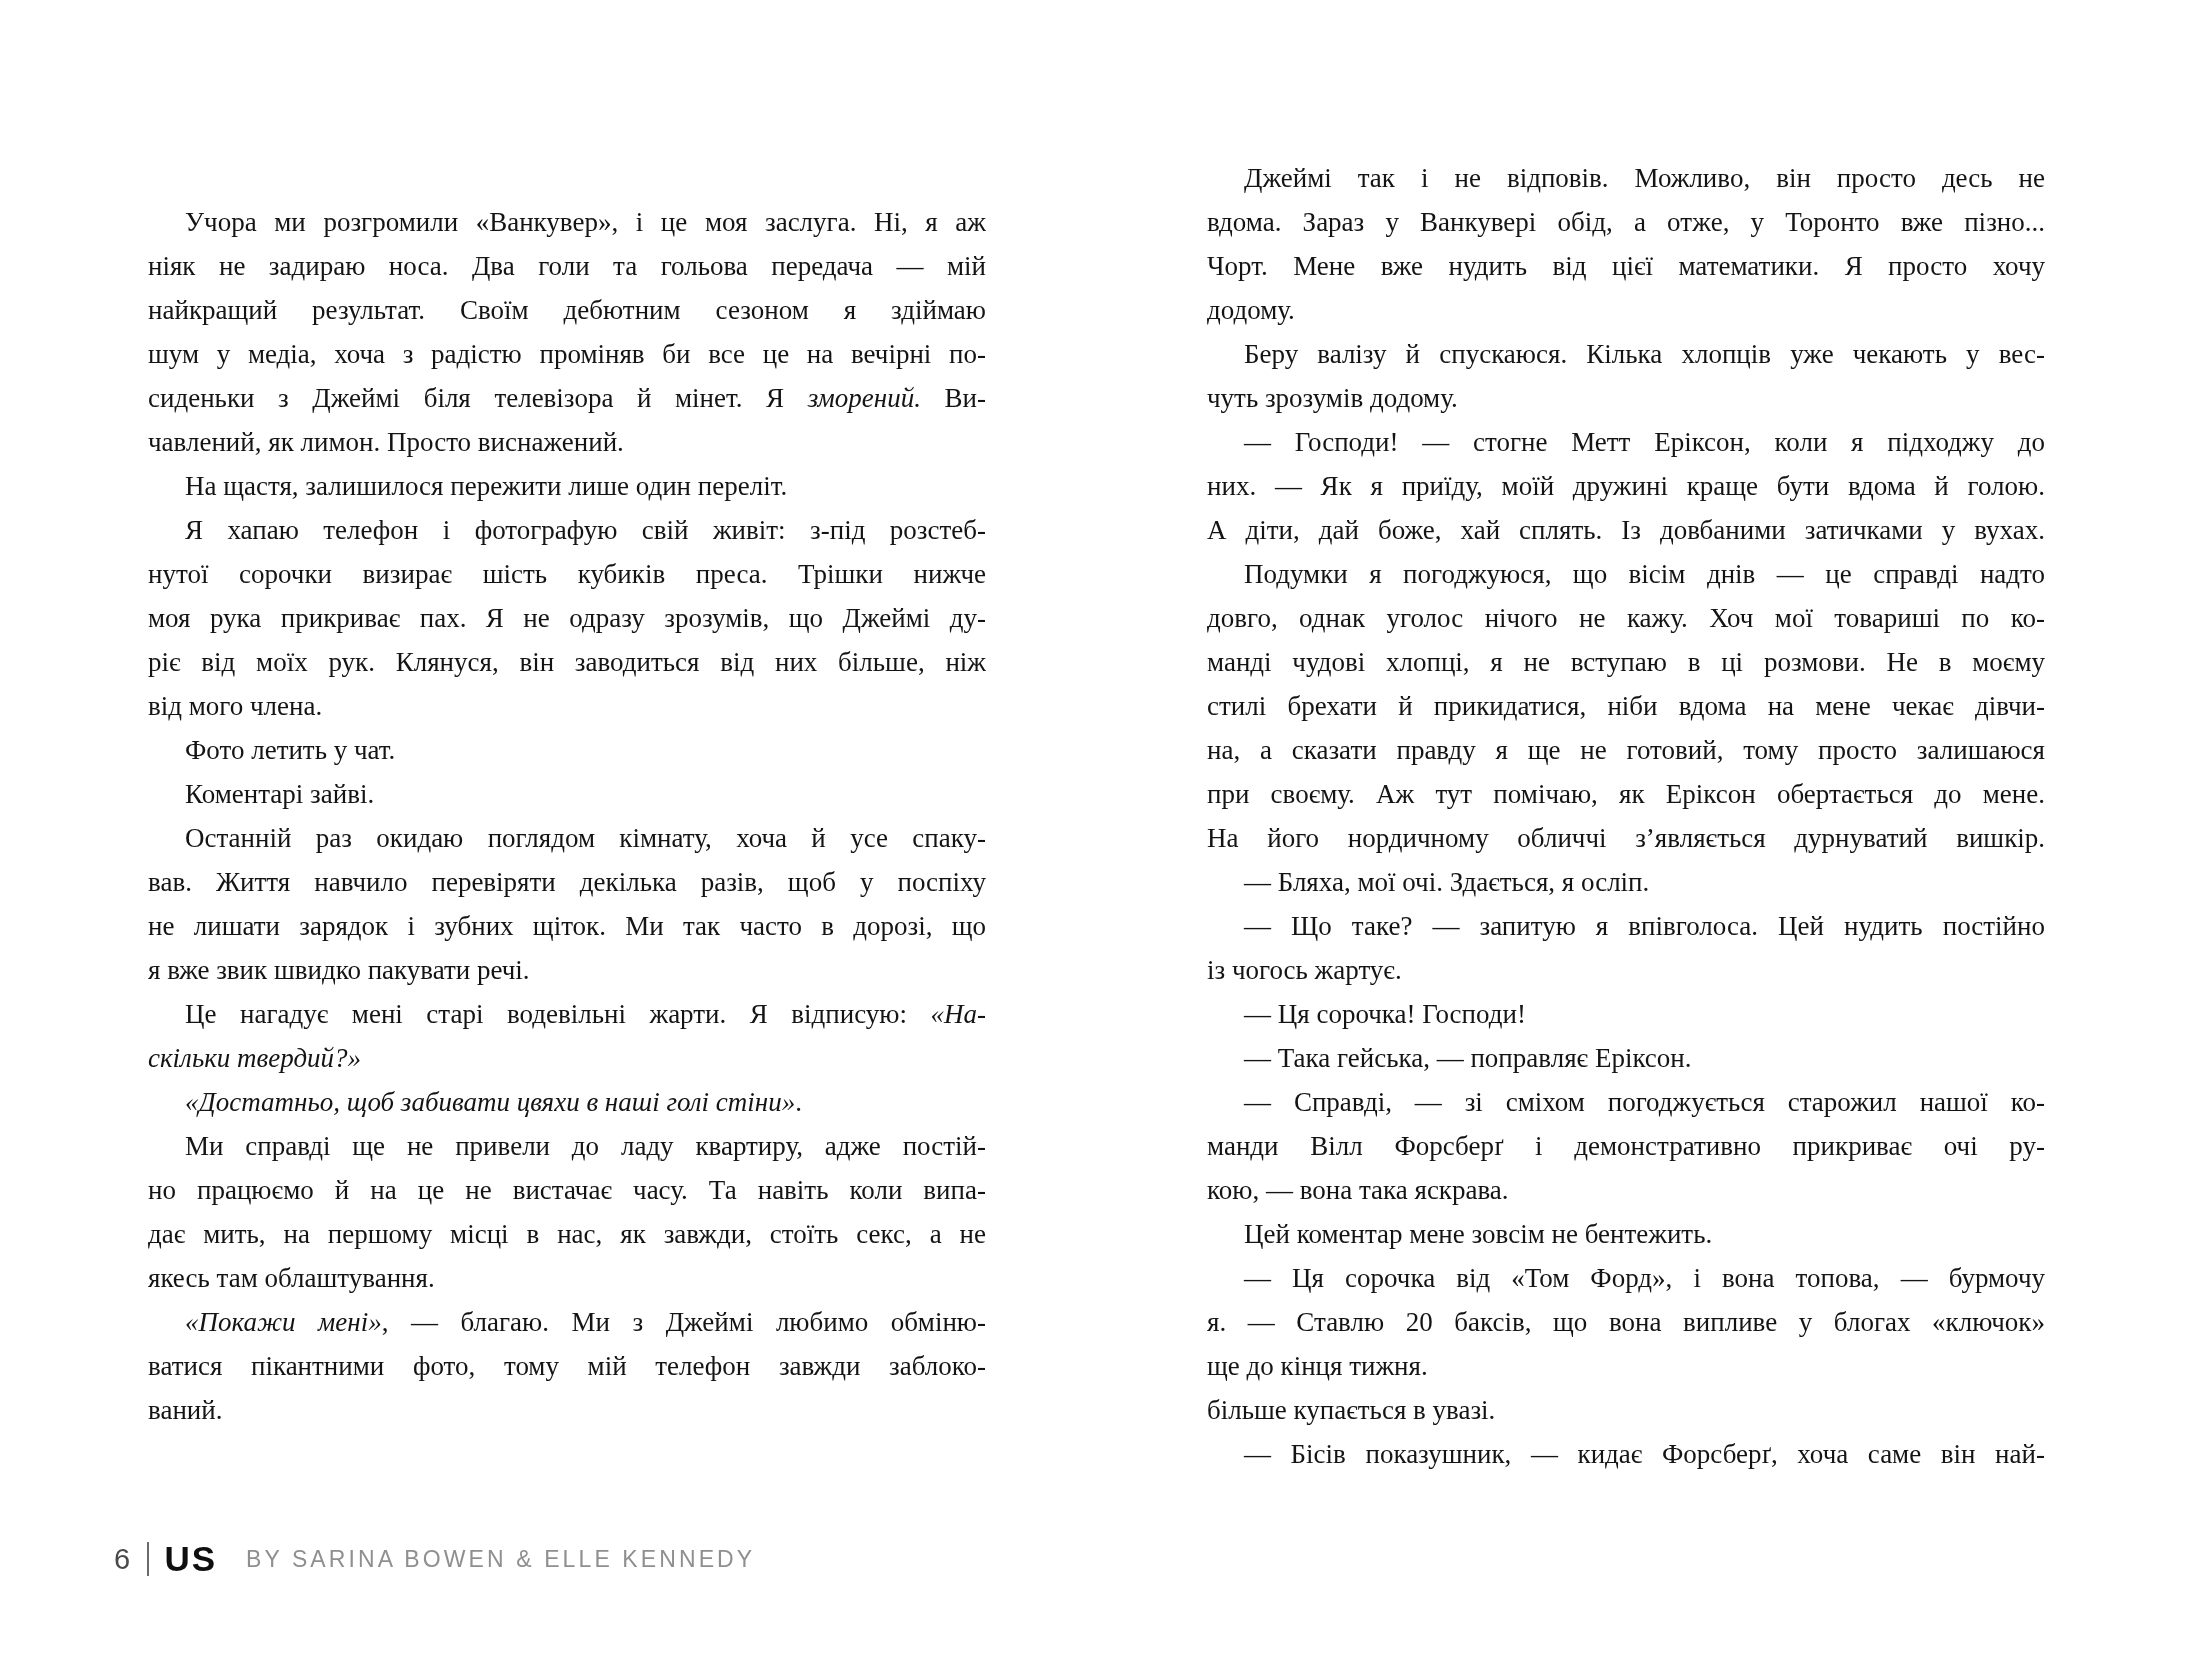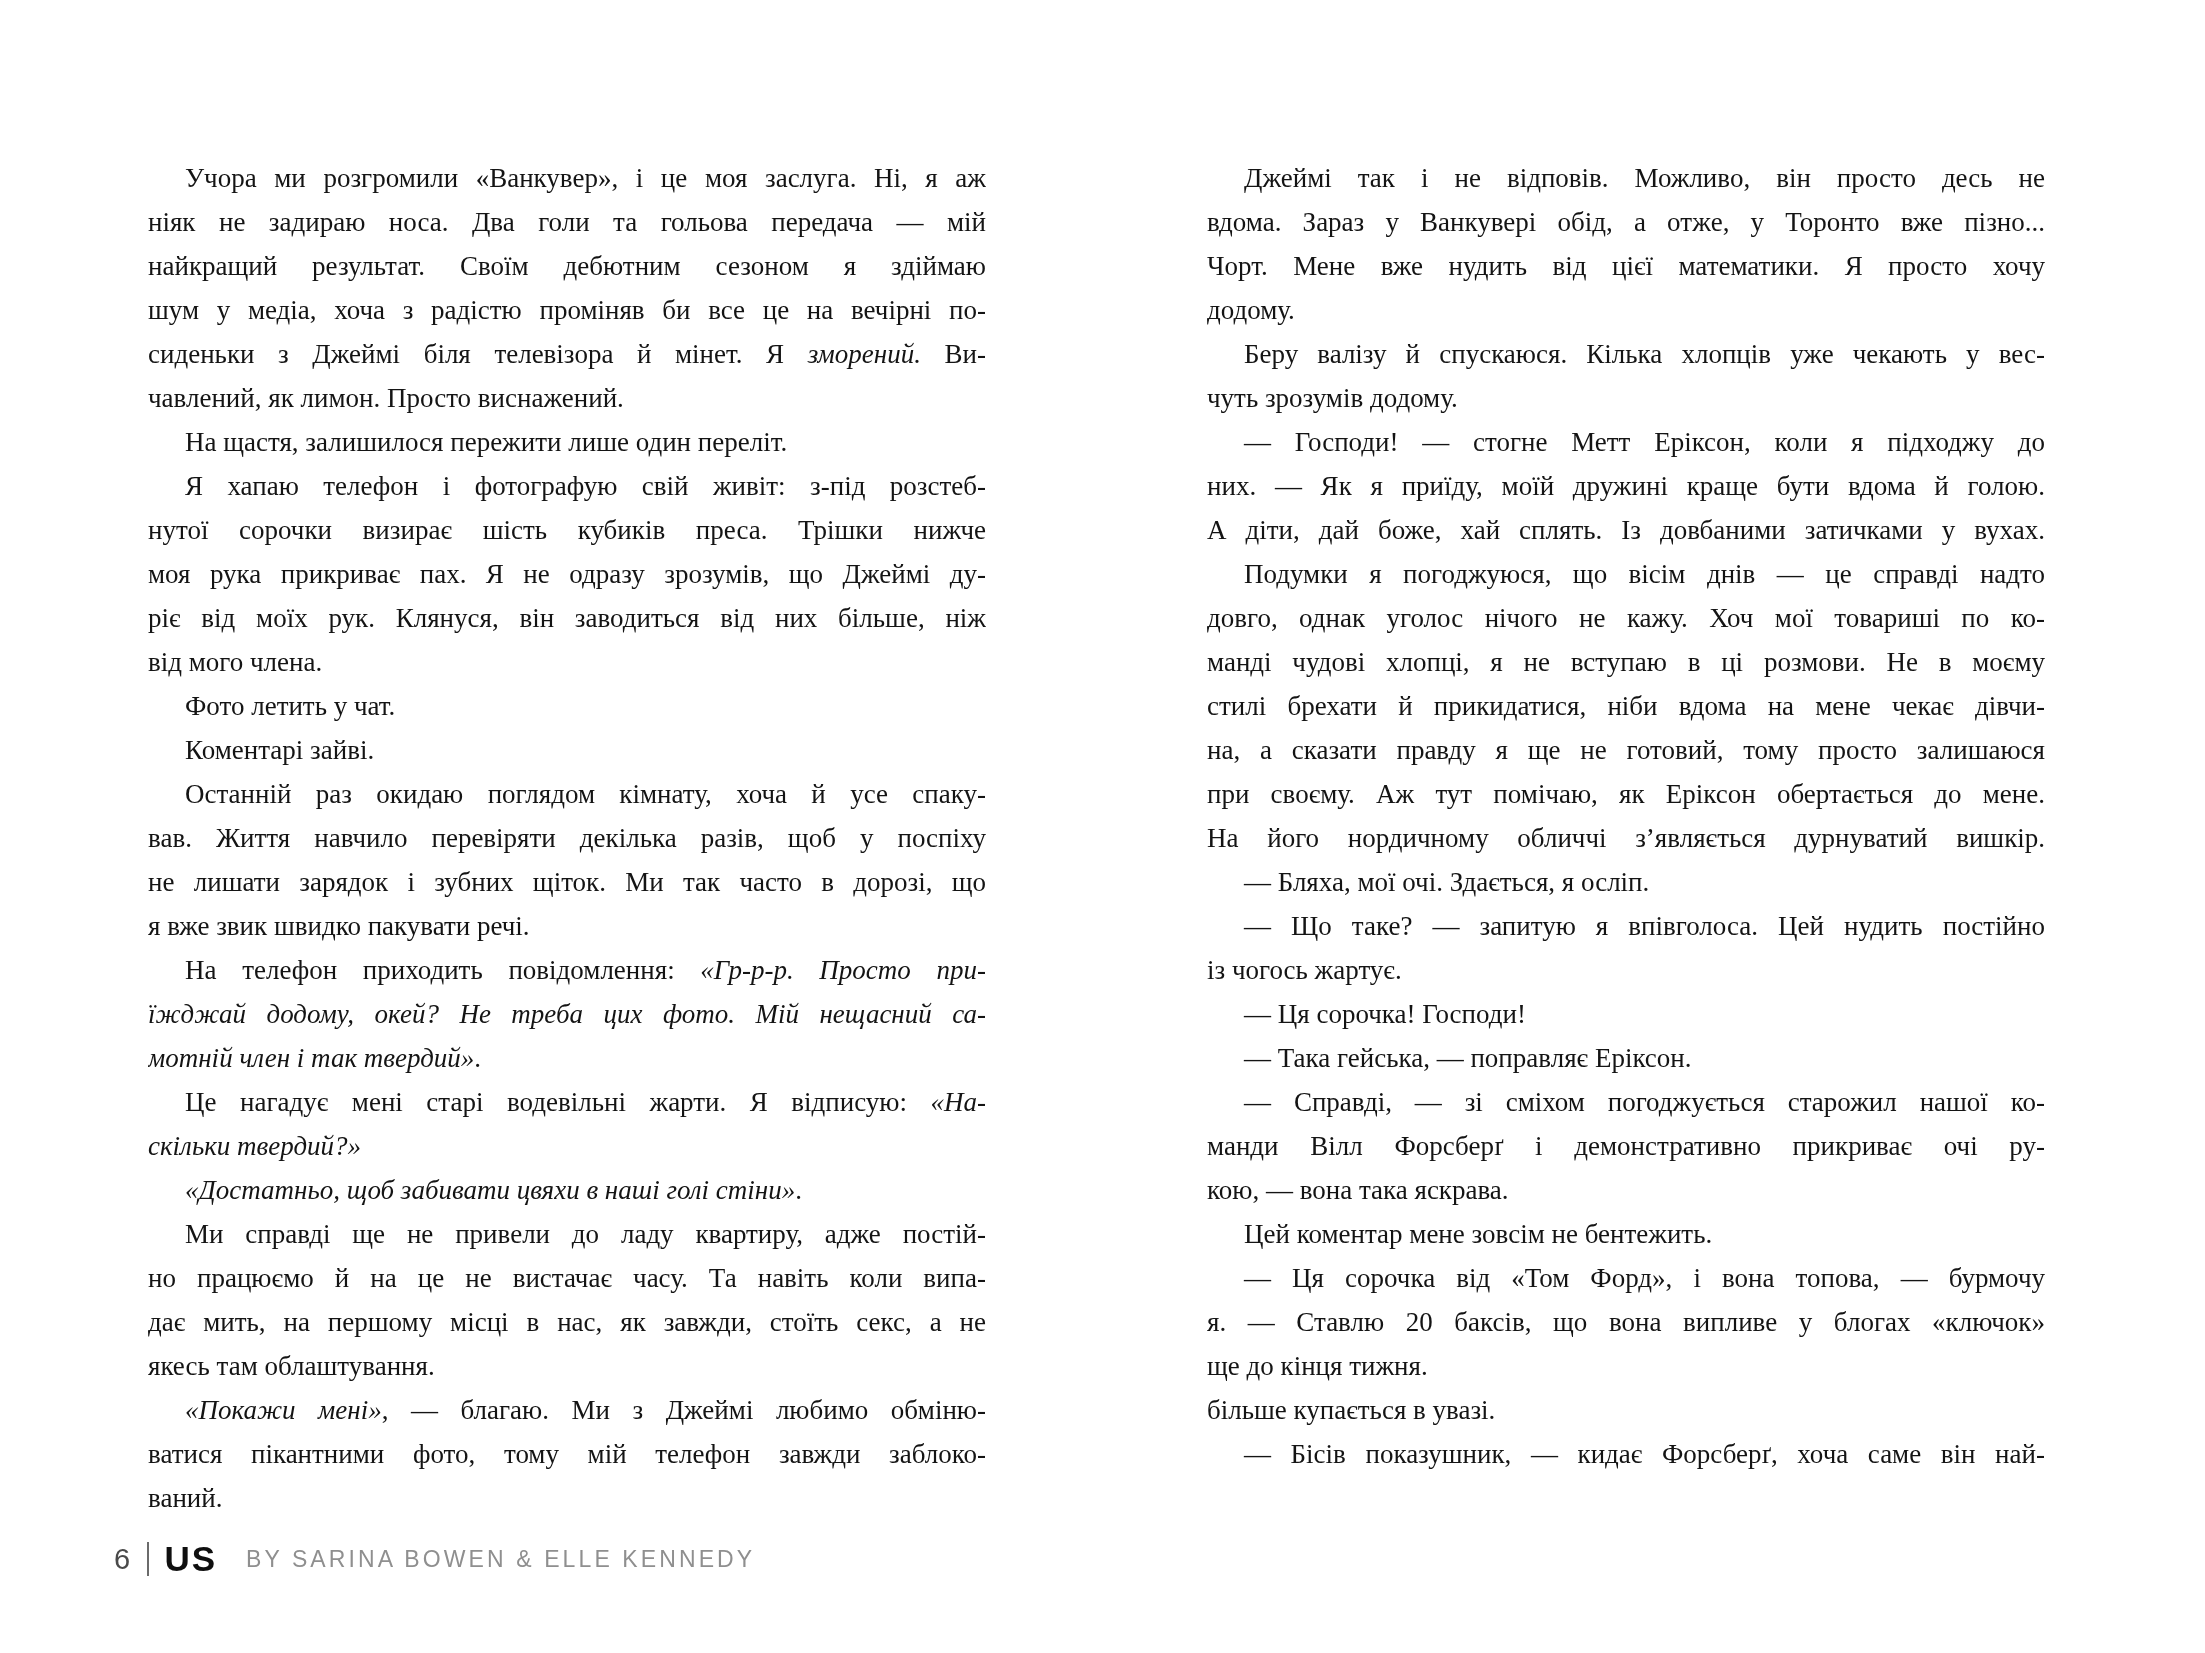--- a/index.html
+++ b/index.html
@@ -3,21 +3,21 @@
 <meta charset="utf-8">
 <style>
   html,body{margin:0;padding:0;}
   body{
     width:2205px;height:1654px;position:relative;overflow:hidden;
     background:#ffffff;color:#141414;
     font-family:"Liberation Serif", serif;
   }
   .page{position:absolute;top:0;height:100%;}
   .text-column{position:absolute;top:156px;font-size:27px;}
-  #col-left{left:148px;width:838px;}
+  #col-left{left:148px;width:838px;margin-top:44px;}
   #col-right{left:1207px;width:838px;}
   .para{margin:0;}
   .line{
     height:44px;line-height:44px;overflow:hidden;
     text-align:justify;text-align-last:justify;
     white-space:normal;
   }
   .line.nofill{text-align-last:left;}
   .line.first{text-indent:37px;}
   .it{font-style:italic;}
@@ -64,25 +64,20 @@
           <div class="line first nofill"><span>Фото летить у чат.</span></div>
         </div>
         <div class="para">
           <div class="line first nofill"><span>Коментарі зайві.</span></div>
         </div>
         <div class="para">
           <div class="line first"><span>Останній раз окидаю поглядом кімнату, хоча й усе спаку-</span></div>
           <div class="line"><span>вав. Життя навчило перевіряти декілька разів, щоб у поспіху</span></div>
           <div class="line"><span>не лишати зарядок і зубних щіток. Ми так часто в дорозі, що</span></div>
           <div class="line nofill"><span>я вже звик швидко пакувати речі.</span></div>
-        </div>
-        <div class="para">
-          <div class="line first"><span>На телефон приходить повідомлення: </span><span class="it">«Гр-р-р. Просто при-</span></div>
-          <div class="line"><span class="it">їжджай додому, окей? Не треба цих фото. Мій нещасний са-</span></div>
-          <div class="line nofill"><span class="it">мотній член і так твердий»</span><span>.</span></div>
         </div>
         <div class="para">
           <div class="line first"><span>Це нагадує мені старі водевільні жарти. Я відписую: </span><span class="it">«На-</span></div>
           <div class="line nofill"><span class="it">скільки твердий?»</span></div>
         </div>
         <div class="para">
           <div class="line first nofill"><span class="it">«Достатньо, щоб забивати цвяхи в наші голі стіни»</span><span>.</span></div>
         </div>
         <div class="para">
           <div class="line first"><span>Ми справді ще не привели до ладу квартиру, адже постій-</span></div>

